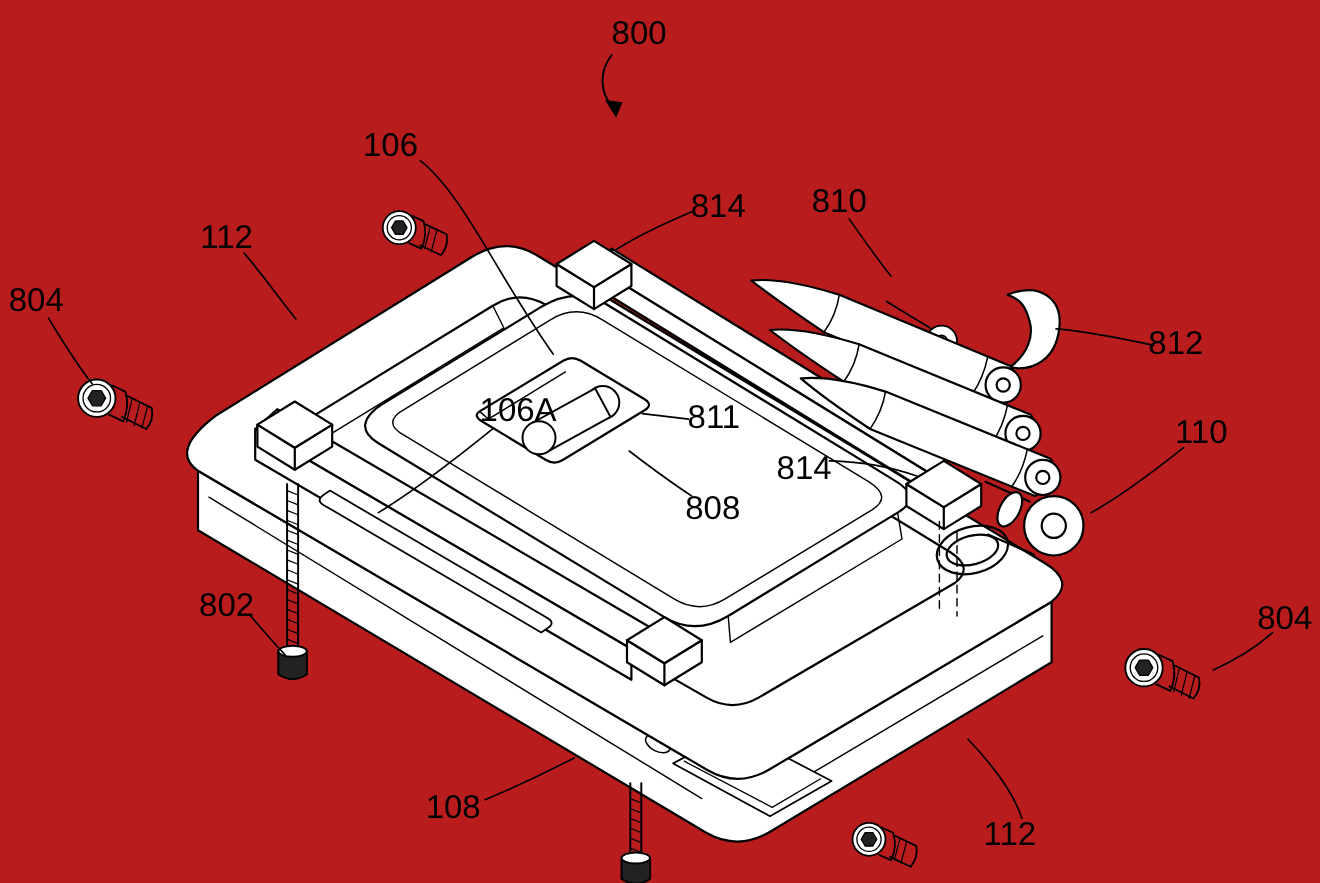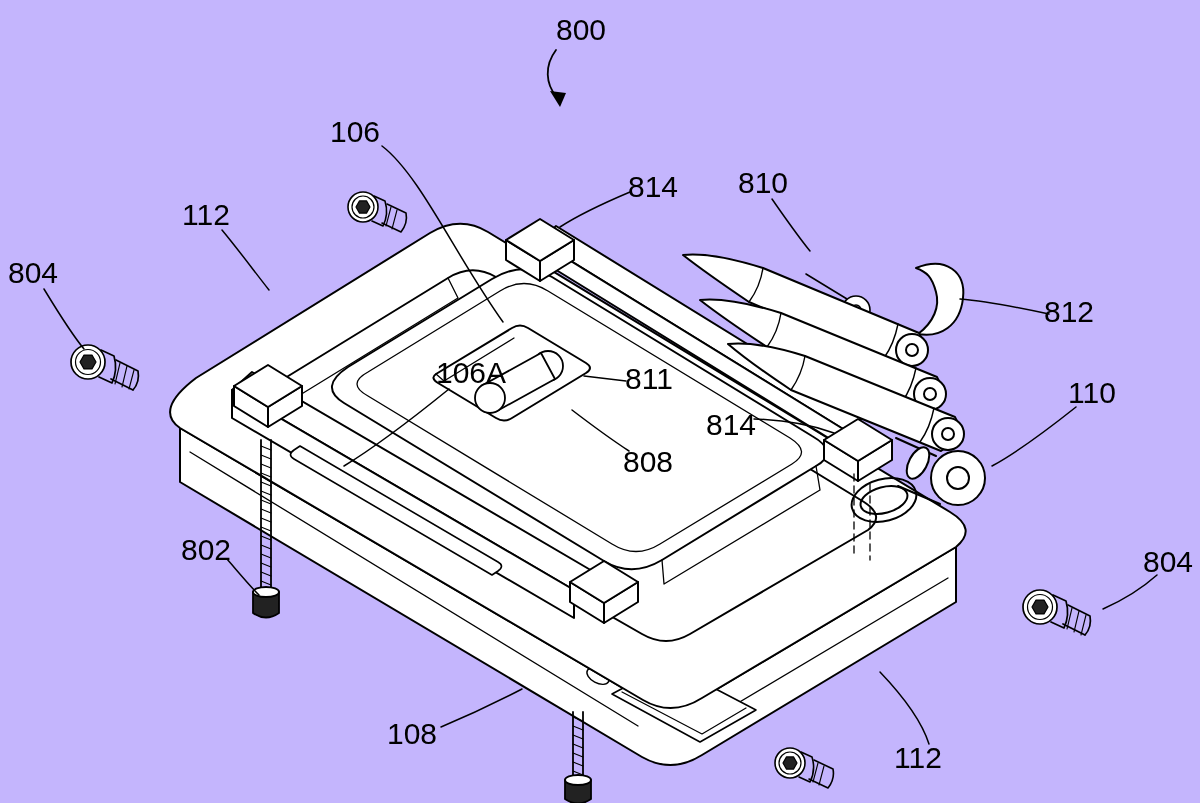--- a/index.html
+++ b/index.html
@@ -1,19 +1,19 @@
 <!DOCTYPE html>
 <html><head>
 <meta charset="utf-8">
 <style>
   html,body{margin:0;padding:0;background:#ffffff;}
   .figure-canvas{
     position:relative;
     width:1200px;height:803px;
-    background:#c4b5fd;
+    background:#b91c1c;
     font-family:"Liberation Sans", sans-serif;
     overflow:hidden;
   }
   .figure-canvas svg{display:block;}
   text.ref-label{
     font-family:"Liberation Sans", sans-serif;
     font-size:30px;
     fill:#000;
   }
 </style>

